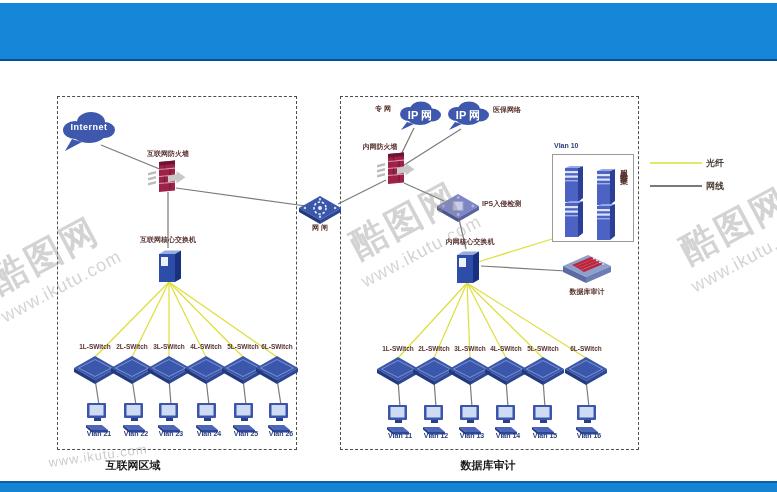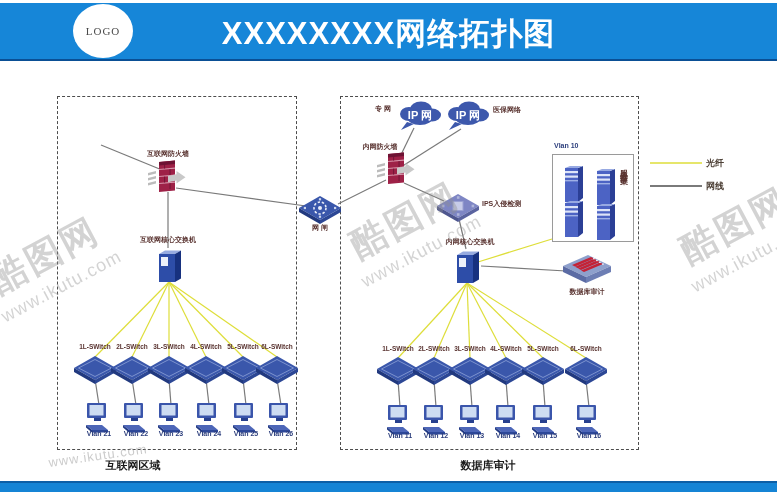--- a/index.html
+++ b/index.html
@@ -43,24 +43,20 @@
   .wm-small{opacity:.45;transform:rotate(-8deg);}
   .wm-small .wm-site{font-size:13px;}
 </style>
 </head>
 <body>
 
 <div id="stage">
 
   <div class="header"></div>
   <div class="header-line"></div>
-  <div class="logo">
-    <span>LOGO</span>
-  </div>
-  <div class="title">XXXXXXXX网络拓扑图</div>
 
   <div id="box-left" class="region-box"></div>
   <div id="box-right" class="region-box"></div>
 
   <svg id="wires" width="777" height="492">
       <line x1="101" y1="145" x2="162" y2="170" stroke="#7a7a7a" stroke-width="1.2"></line>
       <line x1="168" y1="192" x2="168" y2="248" stroke="#7a7a7a" stroke-width="1.2"></line>
       <line x1="176" y1="188" x2="306" y2="206" stroke="#7a7a7a" stroke-width="1.2"></line>
       <line x1="338" y1="204" x2="386" y2="180" stroke="#7a7a7a" stroke-width="1.2"></line>
       <line x1="396" y1="165" x2="414" y2="128" stroke="#7a7a7a" stroke-width="1.2"></line>
@@ -90,20 +86,32 @@
       <line x1="467" y1="283" x2="470" y2="358" stroke="#dede3a" stroke-width="1.2"></line>
       <line x1="470" y1="380" x2="472" y2="407" stroke="#7a7a7a" stroke-width="1.2"></line>
       <line x1="467" y1="283" x2="506" y2="358" stroke="#dede3a" stroke-width="1.2"></line>
       <line x1="506" y1="380" x2="508" y2="407" stroke="#7a7a7a" stroke-width="1.2"></line>
       <line x1="467" y1="283" x2="543" y2="358" stroke="#dede3a" stroke-width="1.2"></line>
       <line x1="543" y1="380" x2="545" y2="407" stroke="#7a7a7a" stroke-width="1.2"></line>
       <line x1="467" y1="283" x2="586" y2="358" stroke="#dede3a" stroke-width="1.2"></line>
       <line x1="586" y1="380" x2="589" y2="407" stroke="#7a7a7a" stroke-width="1.2"></line>
     </svg>
 
+  <div class="node" style="left:60px;top:108px;">
+    <span class="icon-slot"><svg width="58" height="46" viewBox="0 0 58 46">
+          <g fill="#3d58ac">
+            <ellipse cx="15" cy="22" rx="12" ry="9"></ellipse>
+            <ellipse cx="31" cy="14" rx="14" ry="10"></ellipse>
+            <ellipse cx="44" cy="22" rx="11" ry="8"></ellipse>
+            <ellipse cx="29" cy="25" rx="17" ry="10"></ellipse>
+            <polygon points="12,31 5,43 22,34"></polygon>
+          </g>
+        </svg></span>
+    <span class="cloud-text big">Internet</span>
+  </div>
 
   <div class="lbl lbl-node" style="left:138px;top:150px;width:60px;">互联网防火墙</div>
   <div class="node" style="left:147px;top:157px;">
     <span class="icon-slot"><svg width="40" height="40" viewBox="0 0 40 40">
           <g fill="#bcbcbc">
             <polygon points="1,16 9,14 9,16.4 1,18.4"></polygon>
             <polygon points="1,21 9,19 9,21.4 1,23.4"></polygon>
             <polygon points="1,26 9,24 9,26.4 1,28.4"></polygon>
           </g>
           <g transform="translate(12,5) skewY(-5)">

